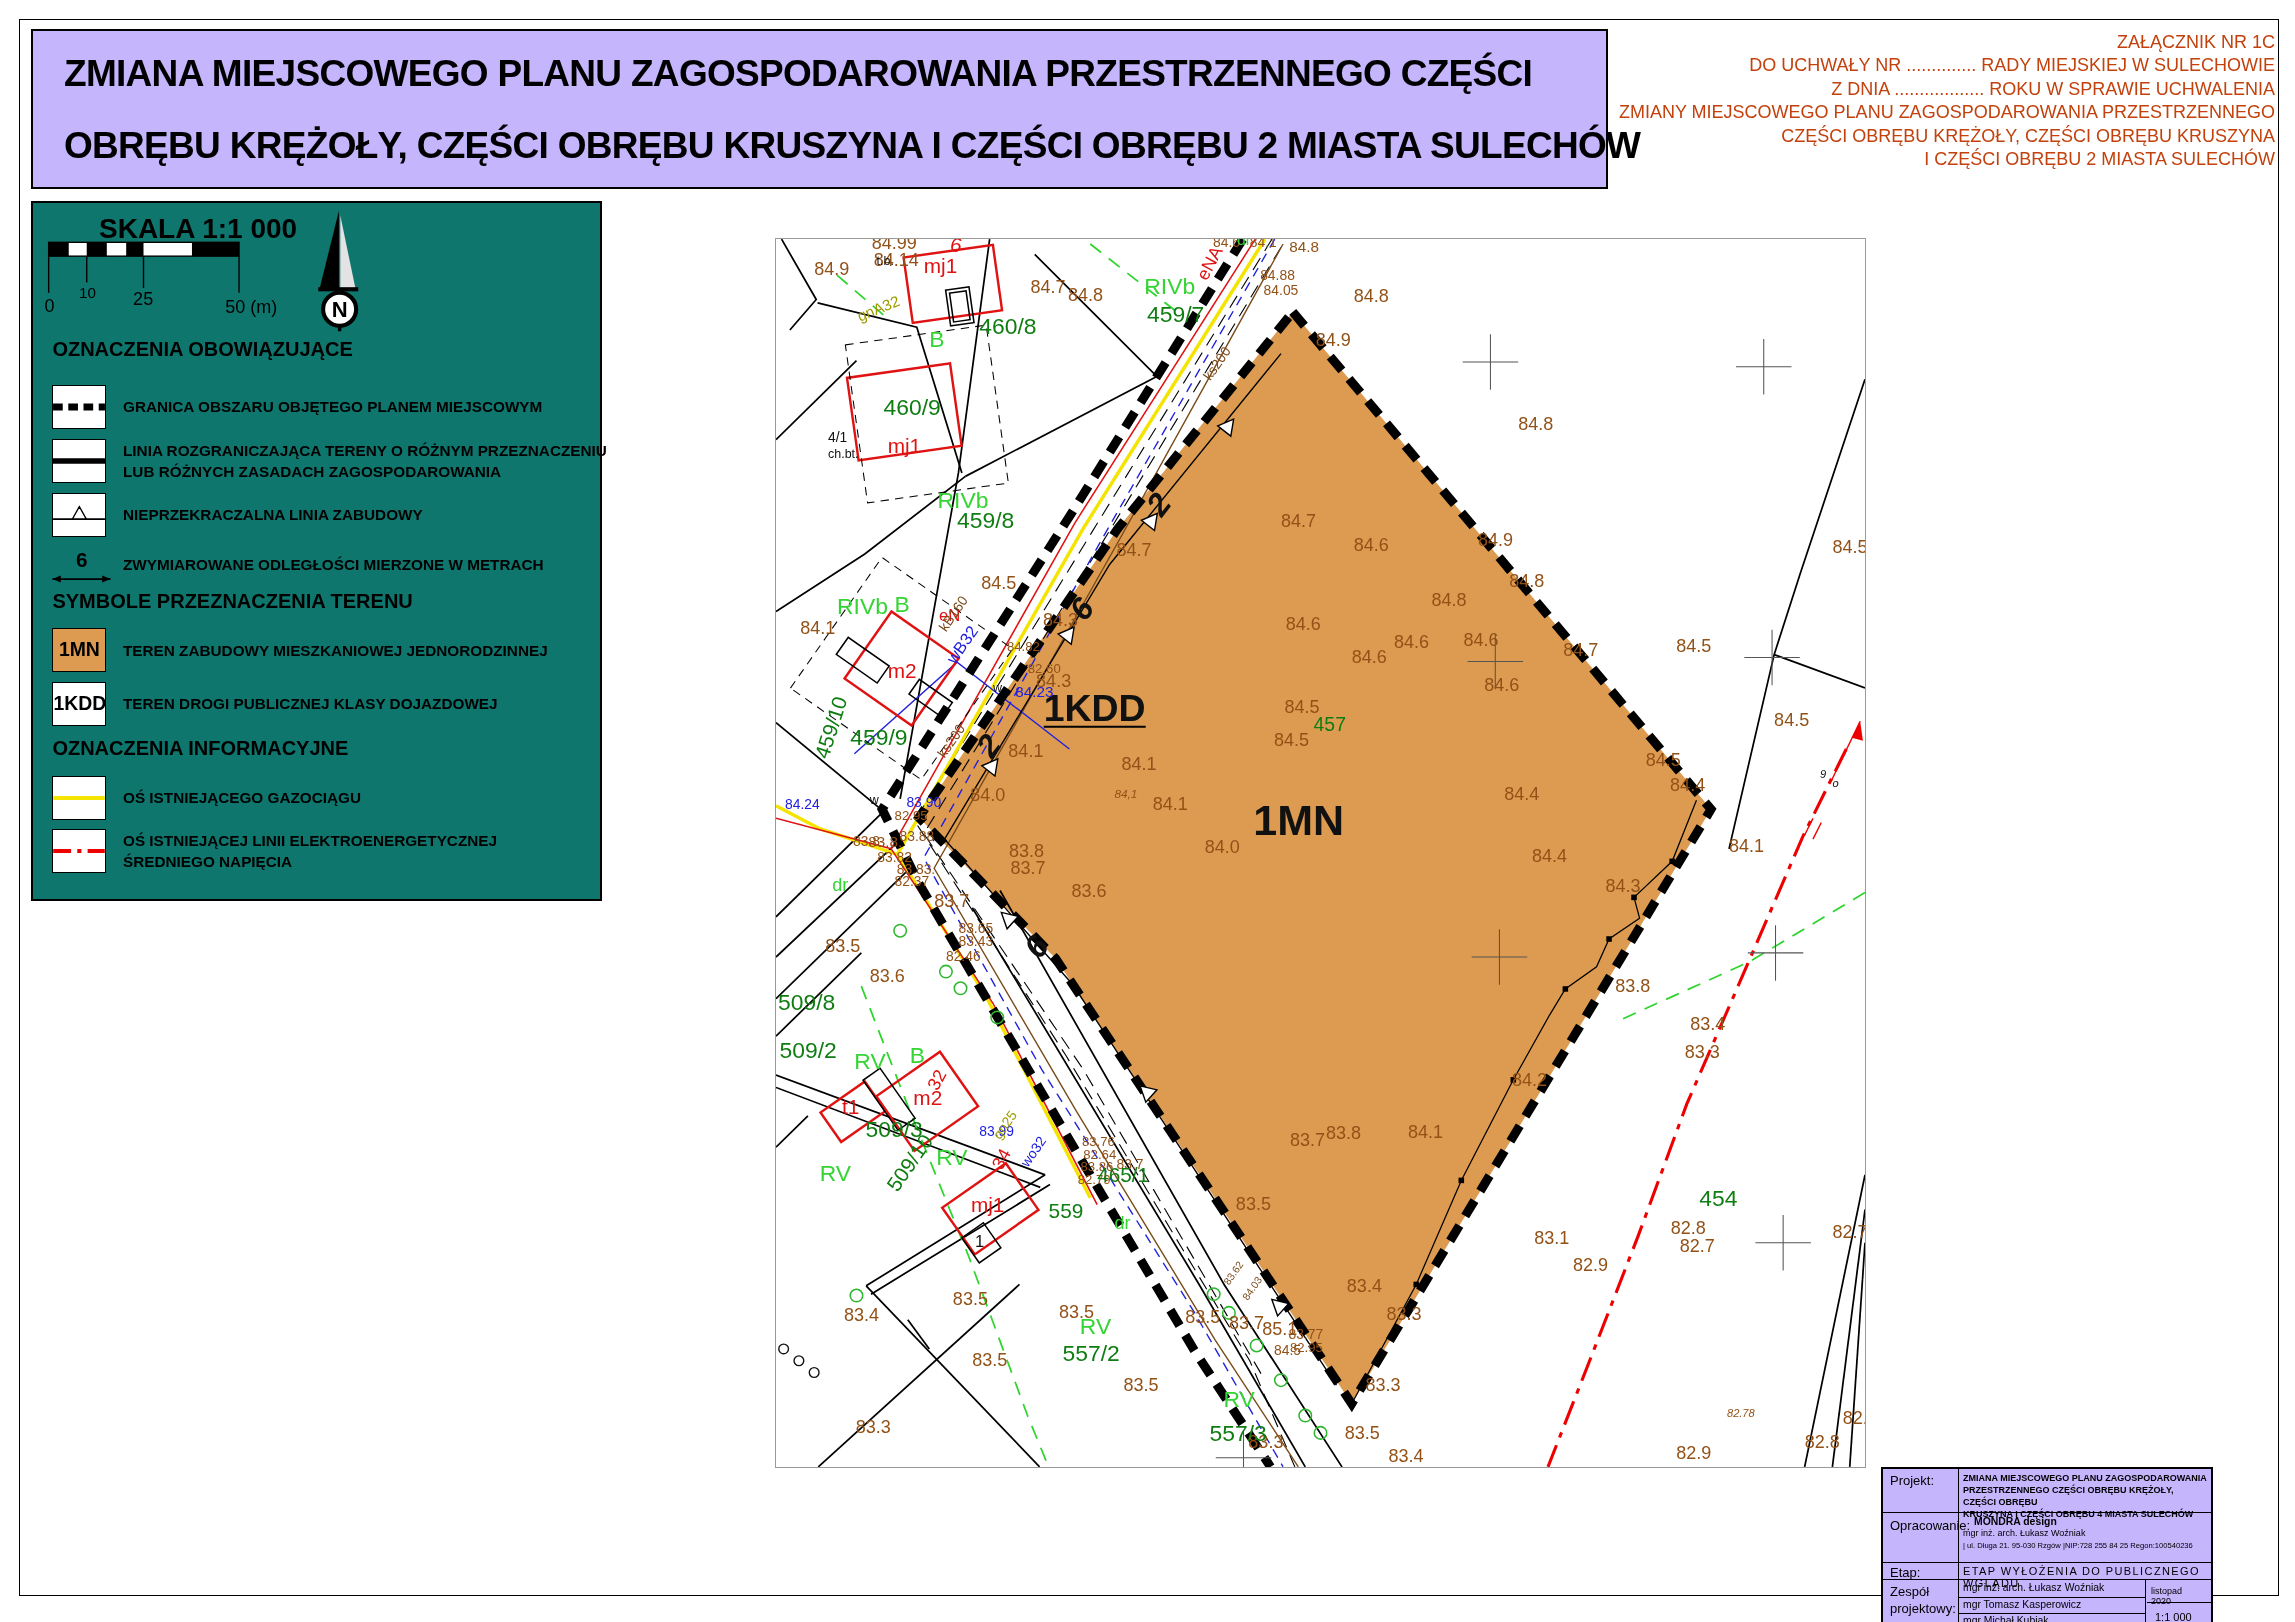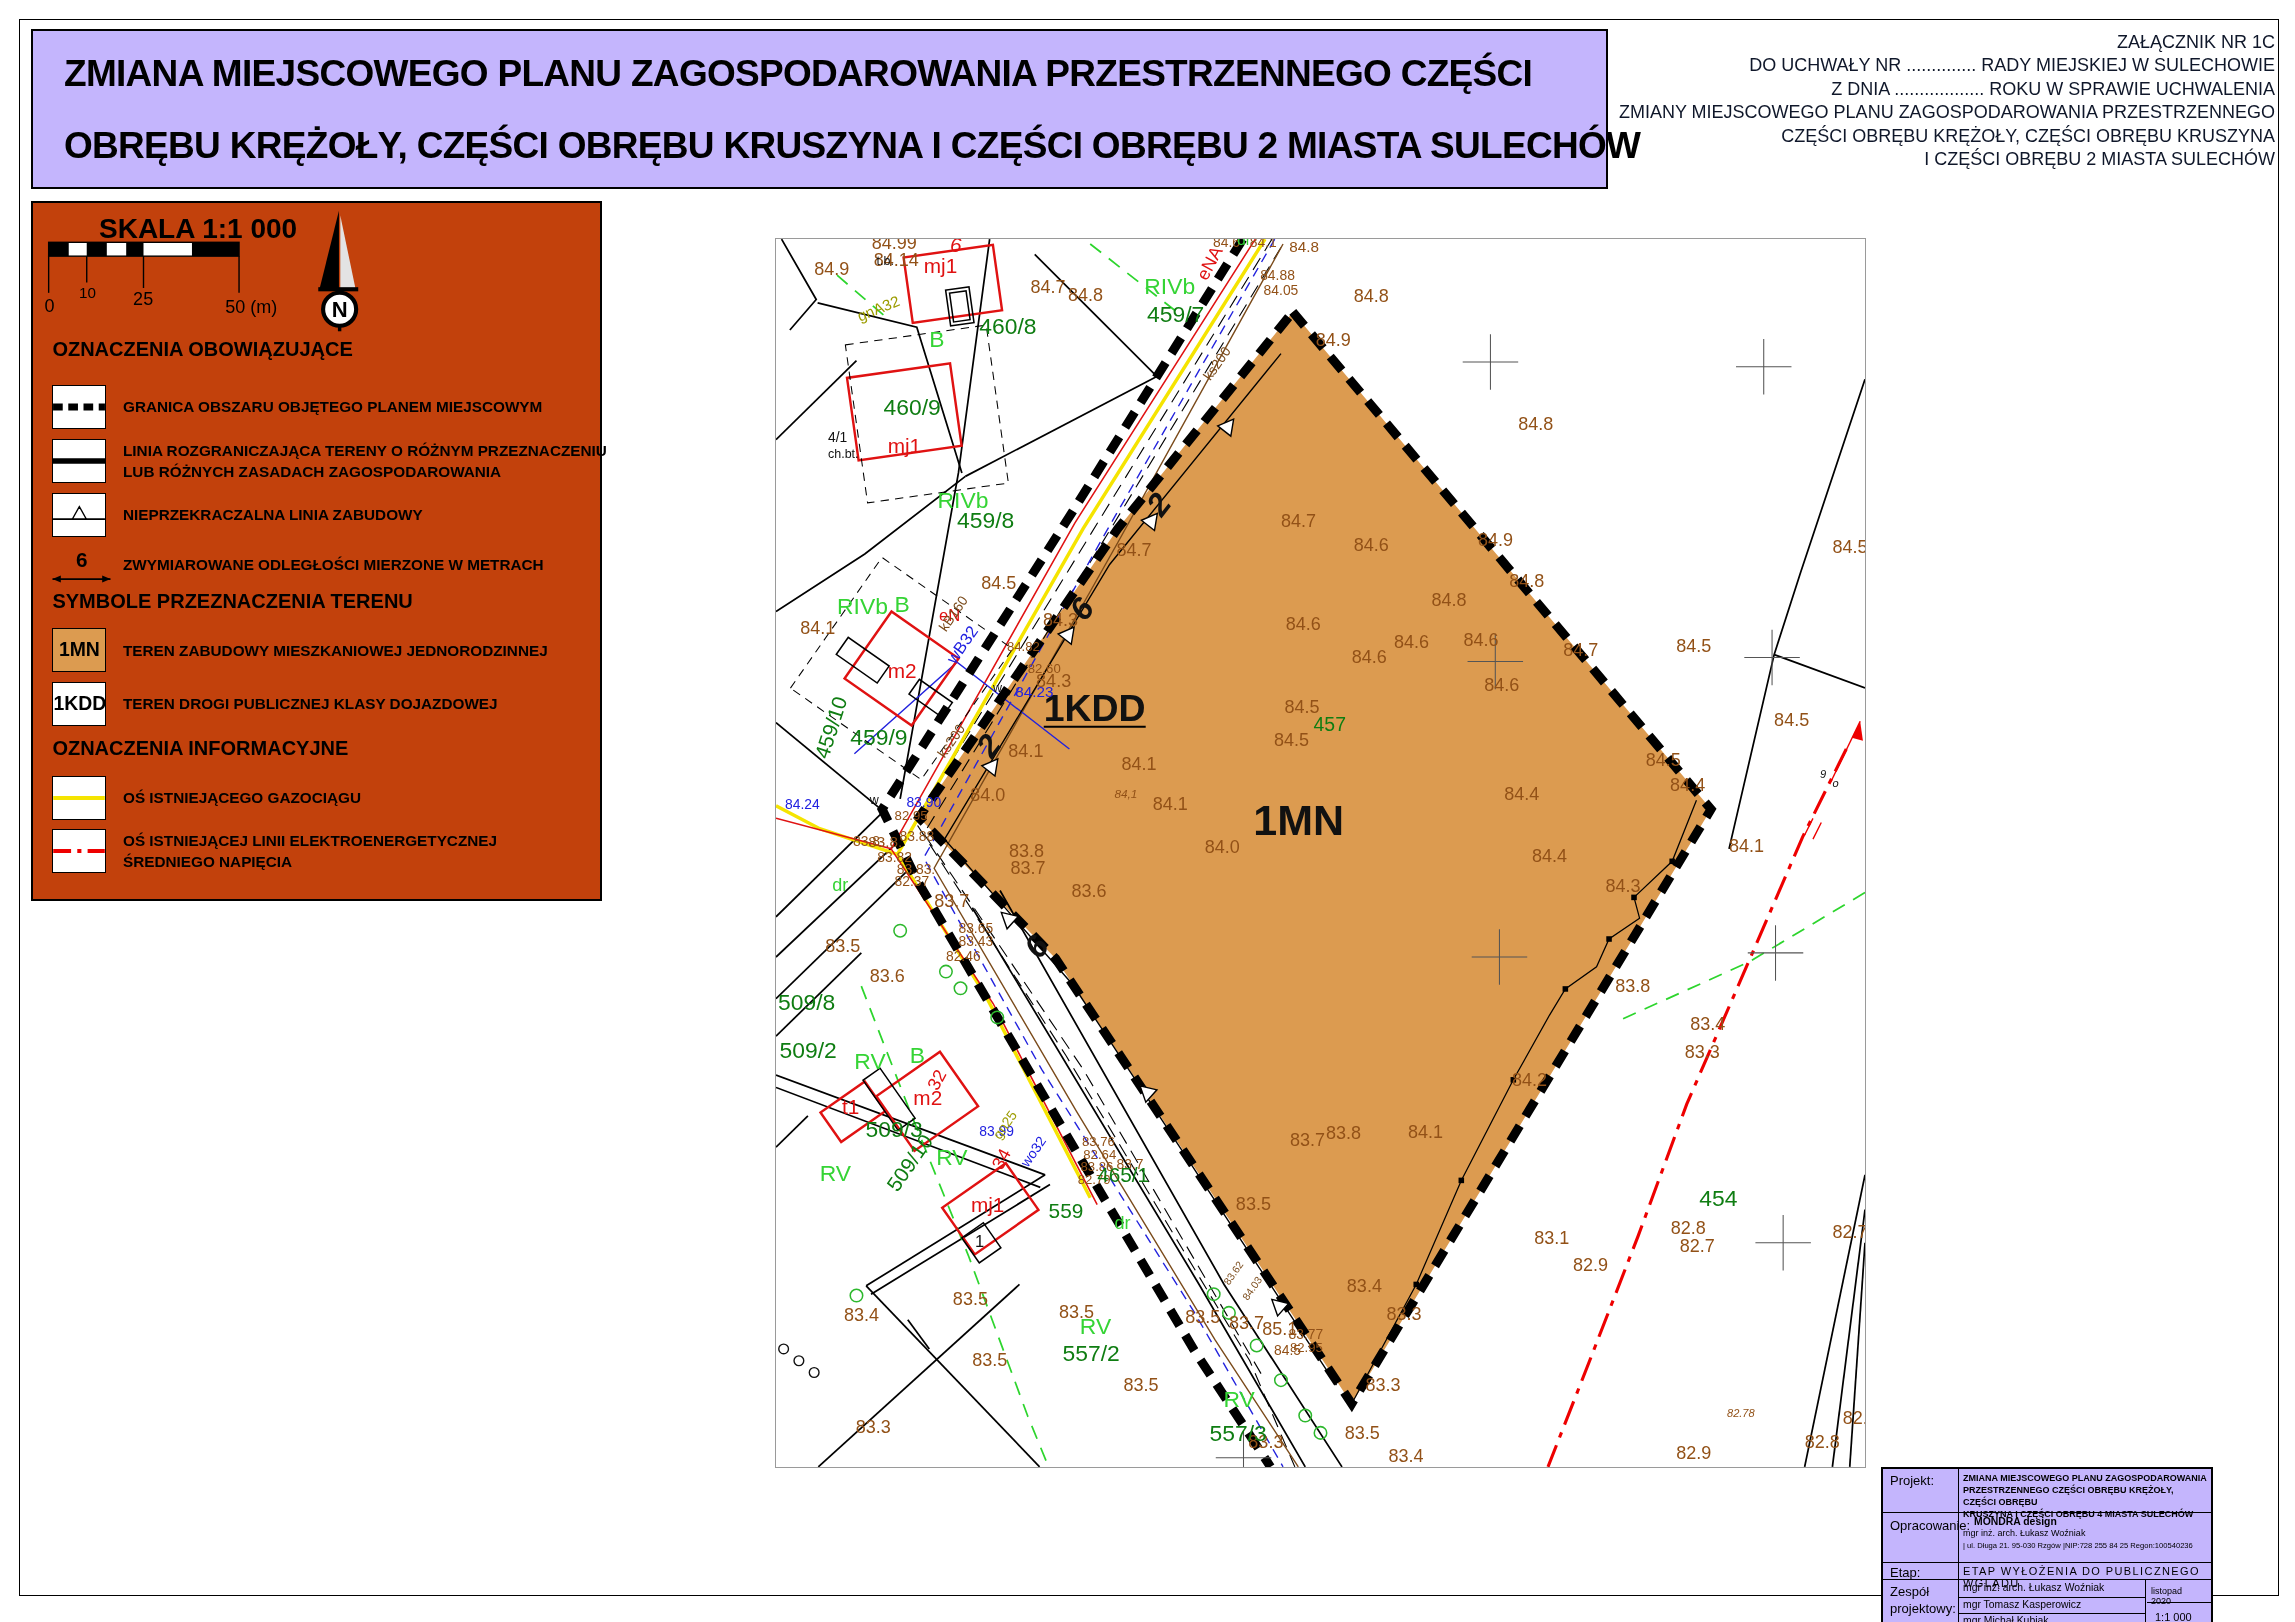--- a/index.html
+++ b/index.html
@@ -8,24 +8,24 @@
   .page-border{position:absolute;left:19px;top:19px;width:2258px;height:1575px;
                border:1.4px solid #000;}
   
   .title-box{position:absolute;left:31px;top:29px;width:1573px;height:156px;
              border:2.1px solid #000;background:#c4b5fd;}
   .title-line{position:absolute;left:31px;font-weight:bold;font-size:37px;
               letter-spacing:-0.7px;color:#000;white-space:nowrap;}
   .t1{top:22px;} .t2{top:94px;}
   
   .annex{position:absolute;right:20px;top:30.5px;width:694px;text-align:right;
-         font-size:18px;line-height:23.6px;color:#0f172a;}
+         font-size:18px;line-height:23.6px;color:#c2410c;}
   
   .legend{position:absolute;left:31px;top:201px;width:567px;height:696px;
-          border:2.1px solid #000;background:#c2410c;}
+          border:2.1px solid #000;background:#0f766e;}
   .skala{position:absolute;left:66px;top:10.4px;font-size:28px;font-weight:bold;}
   .lg-h{position:absolute;font-size:20px;font-weight:bold;white-space:nowrap;}
   .lg-t{position:absolute;font-size:15.3px;font-weight:bold;white-space:nowrap;line-height:21px;}
   .sw{position:absolute;left:19.4px;width:52px;height:42px;border:1.4px solid #000;background:#fff;}
   .sw .mid{position:absolute;left:0;right:0;top:50%;}
   .swlabel{position:absolute;left:0;right:0;top:50%;transform:translateY(-54%);
            text-align:center;font-weight:bold;font-size:19.4px;}
   
   .map{position:absolute;left:775px;top:238px;width:1089px;height:1228px;
        border:0.7px solid #9a9a9a;background:#fff;}

